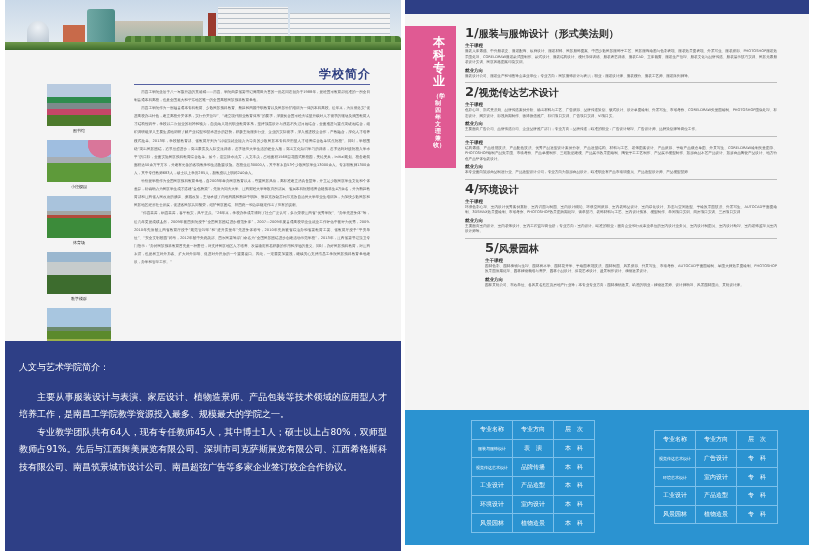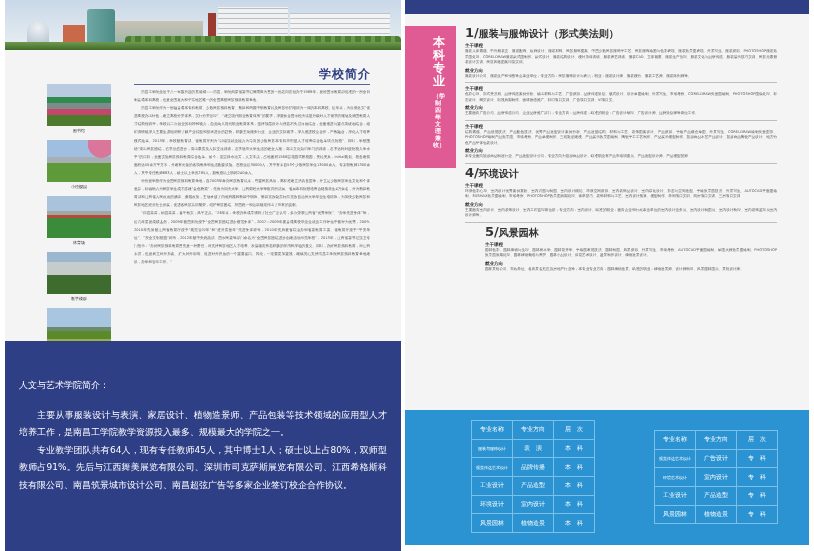--- a/index.html
+++ b/index.html
@@ -44,21 +44,21 @@
   .p5 { background: linear-gradient(180deg,#a8c6e0 0 45%, #6c8a6c 45% 55%, #5b8a2c 55% 75%, #9ab04a 75%); }
 
   .intro-text {
     position: absolute; left: 129px; top: 88px; width: 236px;
     font-size: 3.6px; line-height: 8.1px; color: #555; text-align: justify;
   }
   .intro-text p { text-indent: 2em; }
 
   .college-box {
     position: absolute; left: 0; top: 341px; width: 396px; height: 210px;
-    background: #2e3f86; color: #ffffff; padding: 38px 14px 0 14px;
+    background: #2e3f86; color: #ffffff; padding: 20px 14px 0 14px;
   }
   .college-title { font-size: 9px; margin-bottom: 15px; }
   .college-para { font-size: 9px; line-height: 17.4px; text-align: justify; }
   .college-para p { text-indent: 2em; }
 
   
   .page-right {
     position: absolute; left: 405px; top: 0; width: 404px; height: 477px;
     background: #f4f4f4;
   }
@@ -160,20 +160,21 @@
 
   <div class="majors">
     <div class="major">
       <div class="major-title"><span class="num">1/</span><span>服装与服饰设计（形式美法则）</span></div>
       <div class="major-sub">主干课程</div>
       <div class="major-body">服装人体素描、中外服装史、服装配饰、纹样设计、服装材料、民族服饰图案、中国少数民族服饰手工艺、民族服饰绘画与色彩表现、服装效果图表现、外景写生、服装摄影、PHOTOSHOP服装效果图处理、CORELDRAW服装款式图制作、款式设计、服装结构设计、模特形体训练、服装表艺训练、服装CAD、立体裁剪、服装生产管理、服装文化与品牌传播、服装展示技巧实训、民族元素服装设计实训、民族风格图案印染实训。</div>
       <div class="major-sub">就业方向</div>
       <div class="major-body">服装设计公司、服装生产和销售等企事业单位；专业方向：民族服饰设计与表演；职业：服装设计师、服装模特、服装工艺师、服装陈列师等。</div>
     </div>
     <div class="major">
+      <div class="major-title"><span class="num">2/</span><span>视觉传达艺术设计</span></div>
       <div class="major-sub">主干课程</div>
       <div class="major-body">色彩心理、形式美法则、品牌传播案例分析、输出材料与工艺、广告摄影、品牌传播策划、版式设计、设计草图绘制、外景写生、市场考察、CORELDRAW矢量图绘制、PHOTOSHOP图像处理、标志设计、网页设计、影视后期制作、微博微信推广、标识项目实训、广告项目实训、VI项目实。</div>
       <div class="major-sub">就业方向</div>
       <div class="major-body">主要面向广告公司、品牌传播公司、企业品牌推广部门；专业方向：品牌传播；瞄准的职业：广告设计助理、广告设计师、品牌策划师等岗位工作。</div>
     </div>
     <div class="major">
       <div class="major-sub">主干课程</div>
       <div class="major-body">结构素描、产品透视技法、产品配色技法、优秀产品造型设计案例分析、产品造型结构、材料与工艺、装饰图案设计、产品摄影、手绘产品概念草图、外景写生、CORELDRAW绘制矢量图形、PHOTOSHOP绘制产品效果图、市场考察、产品草模制作、三维数据建模、产品展示效果图绘制、陶瓷手工工艺制作、产品展示模型制作、旅游商品木艺产品设计、旅游商品陶瓷产品设计、地方特色产品整体包装设计。</div>
       <div class="major-sub">就业方向</div>
       <div class="major-body">本专业面向旅游商品制造行业、产品造型设计公司，专业方向为旅游商品设计。瞄准职业有产品市场调查员、产品造型设计师、产品模型技师</div>

